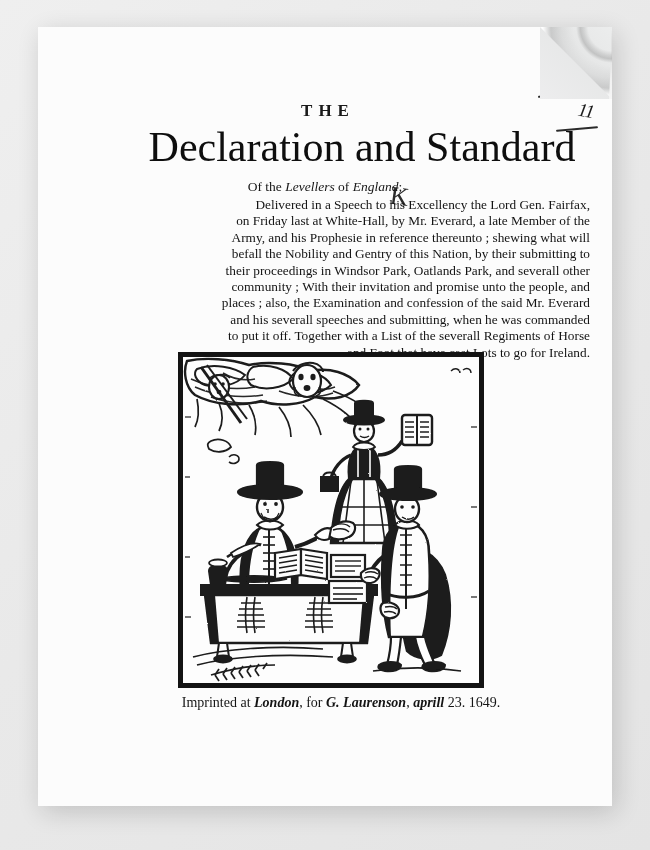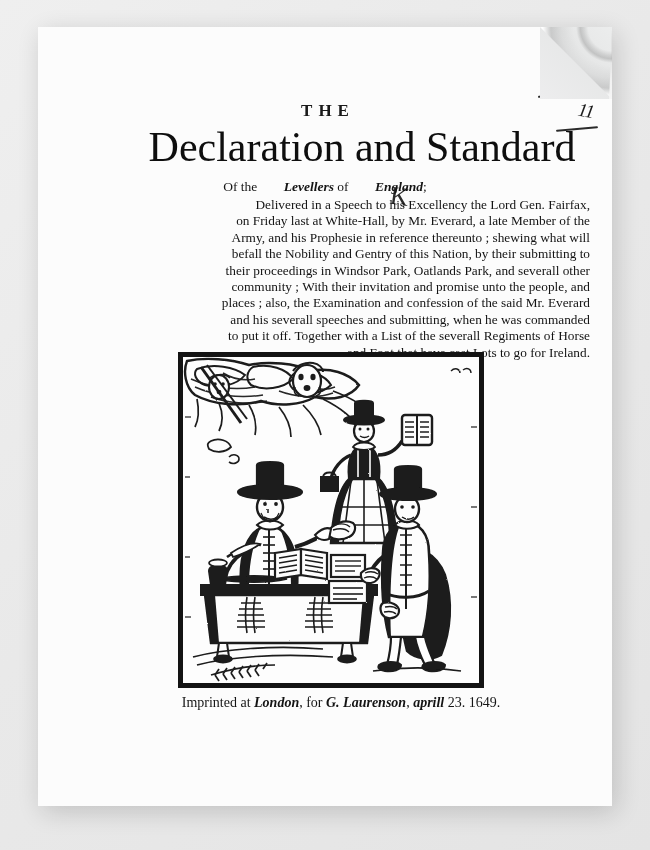--- a/index.html
+++ b/index.html
@@ -180,21 +180,21 @@
 
   #subhead {
     position: absolute;
     left: 0;
     top: 152px;
     width: 574px;
     text-align: center;
     font-size: 13.5px;
     color: #151515;
   }
-  #subhead i { font-style: italic; font-weight: bold; margin-left: 23px; }
+  #subhead i { font-style: italic; font-weight: normal; }
 
   #blurb {
     position: absolute;
     left: 22px;
     top: 170px;
     width: 530px;
     font-size: 13.3px;
     line-height: 16.4px;
     color: #131313;
     text-align: right;

